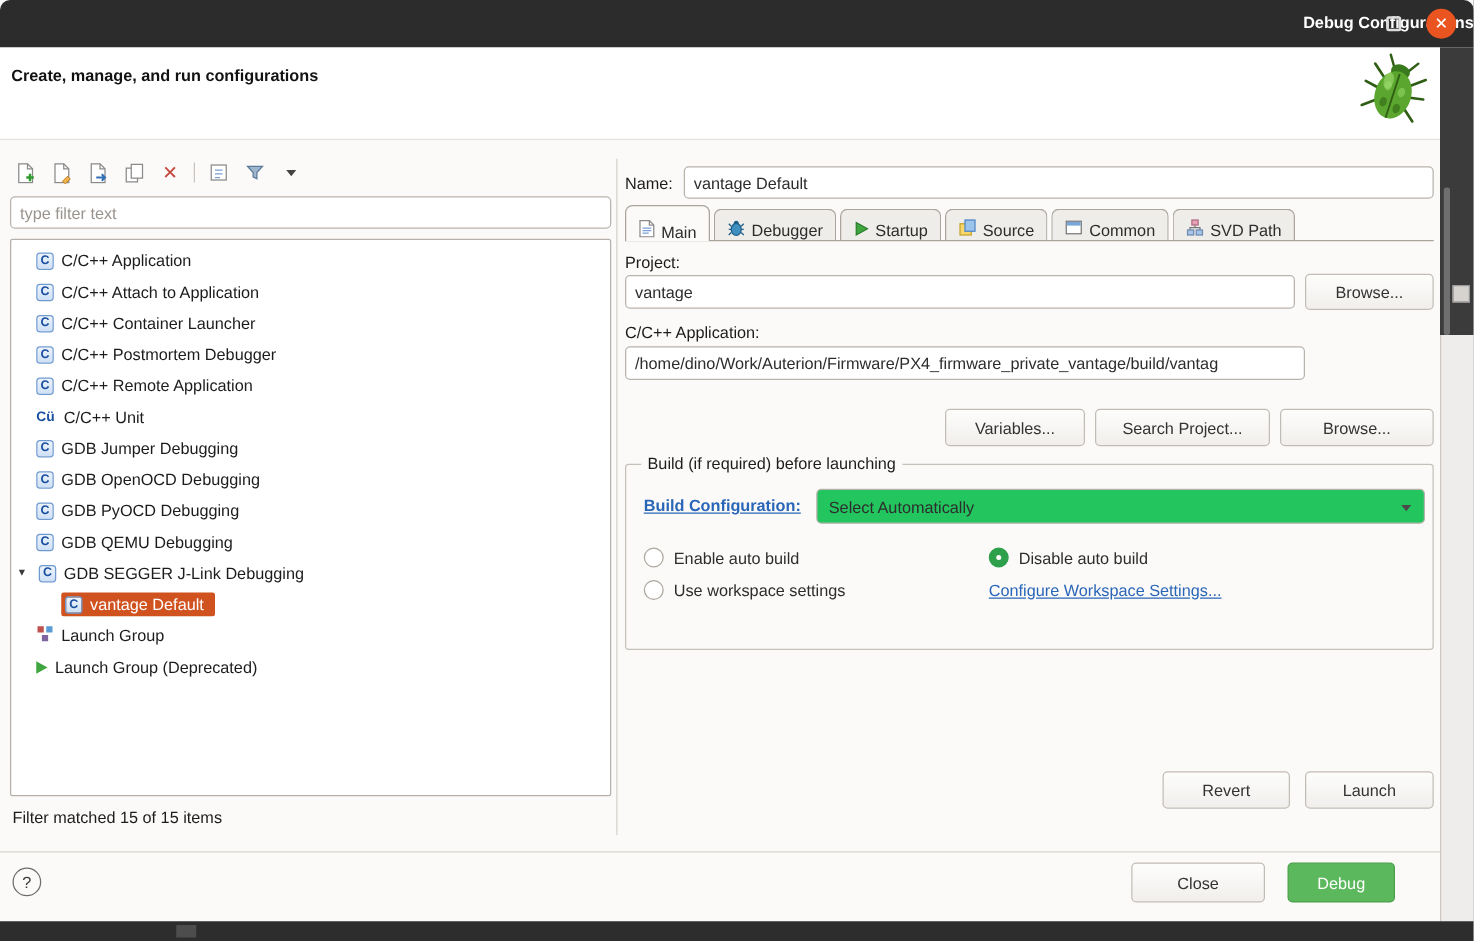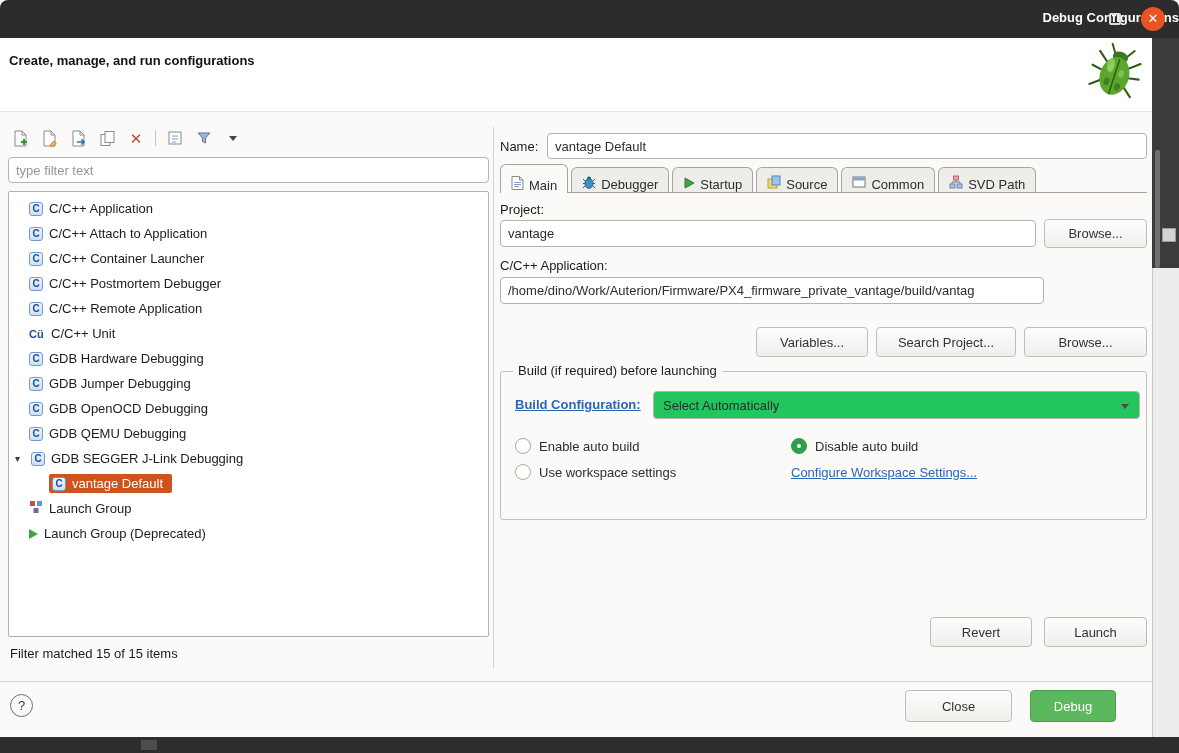--- a/index.html
+++ b/index.html
@@ -227,29 +227,29 @@
     <div class="trow">
         <span class="cicon"></span>
         <span>C/C++ Remote Application</span>
       </div>
     <div class="trow">
         <span class="cunit"></span>
         <span>C/C++ Unit</span>
       </div>
     <div class="trow">
         <span class="cicon"></span>
-        <span>GDB Hardware Debugging</span>
-      </div>
-    <div class="trow">
-        <span class="cicon"></span>
         <span>GDB Jumper Debugging</span>
       </div>
     <div class="trow">
         <span class="cicon"></span>
         <span>GDB OpenOCD Debugging</span>
+      </div>
+    <div class="trow">
+        <span class="cicon"></span>
+        <span>GDB PyOCD Debugging</span>
       </div>
     <div class="trow">
         <span class="cicon"></span>
         <span>GDB QEMU Debugging</span>
       </div>
     <div class="trow parent">
         <span class="expander">▾</span>
         <span class="cicon"></span>
         <span>GDB SEGGER J-Link Debugging</span>
       </div>

